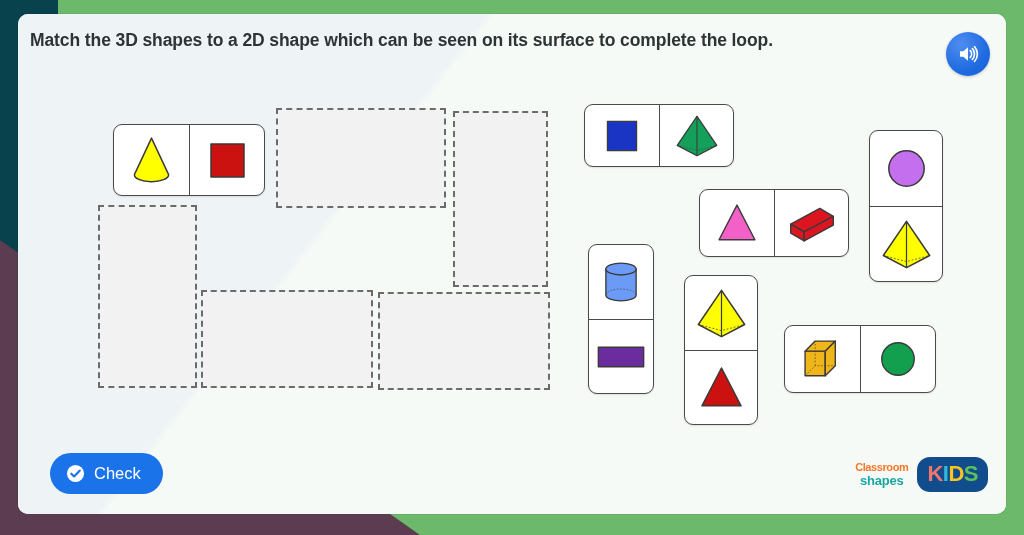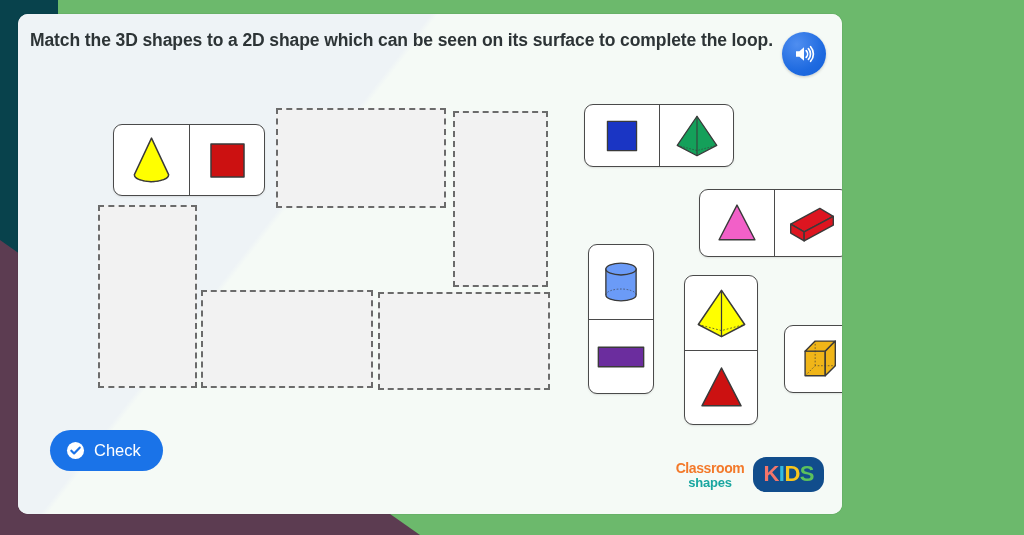--- a/index.html
+++ b/index.html
@@ -34,21 +34,21 @@
     left: 0; top: 0;
     width: 820px; height: 535px;
     background: #08424c;
     clip-path: polygon(0 0, 58px 0, 58px 300px, 400px 535px, 790px 535px, 0 535px);
   }
 
   .card {
     position: absolute;
     left: 18px;
     top: 14px;
-    width: 824px;
+    width: 988px;
     height: 500px;
     background: #f4f8f4;
     border-radius: 10px;
     box-shadow: 0 0 0 1px rgba(0,0,0,0.04);
     overflow: hidden;
   }
   
   .card-sheen {
     position: absolute;
     left: 0; top: 0;
@@ -116,21 +116,21 @@
     justify-content: center;
     box-sizing: border-box;
   }
   .tile.horizontal .half + .half { border-left: 1.4px solid #4a4a4a; }
   .tile.vertical   .half + .half { border-top: 1.4px solid #4a4a4a; }
 
   
   .check-btn {
     position: absolute;
     left: 32px;
-    bottom: 43px;
+    bottom: 20px;
     height: 41px;
     padding: 0 22px 0 16px;
     border: none;
     border-radius: 21px;
     background: #1a73e8;
     color: #ffffff;
     font-size: 16.5px;
     font-family: "Liberation Sans", sans-serif;
     display: flex;
     align-items: center;
@@ -152,21 +152,21 @@
     align-items: center;
     gap: 9px;
   }
   .cs-logo {
     display: flex;
     flex-direction: column;
     align-items: center;
     line-height: 1;
   }
   .cs-line1 {
-    font-size: 14px;
+    font-size: 11px;
     font-weight: bold;
     color: #f3792a;
     letter-spacing: -0.4px;
   }
   .cs-line2 {
     font-size: 13px;
     font-weight: bold;
     color: #19a6a0;
     letter-spacing: -0.2px;
     margin-top: 1px;

